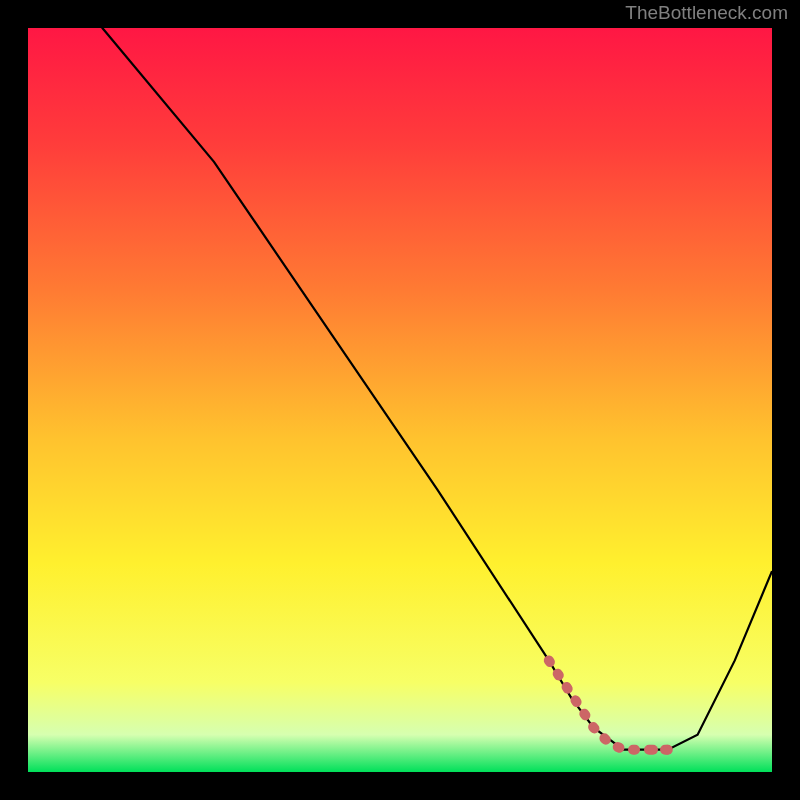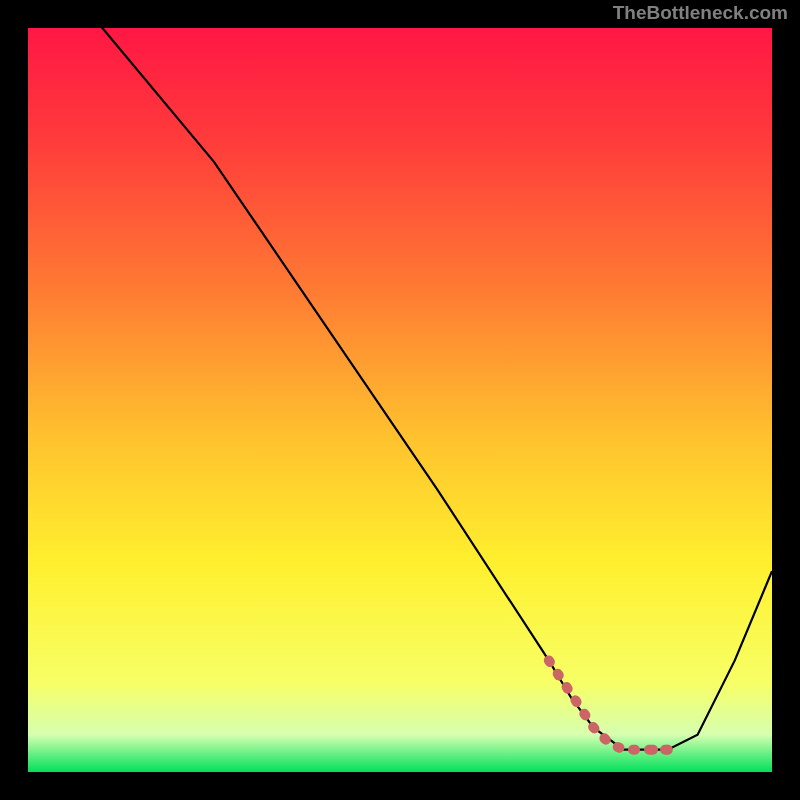--- a/index.html
+++ b/index.html
@@ -10,21 +10,21 @@
     background: #000;
     font-family: Arial, sans-serif;
     position: relative;
   }
   .watermark {
     position: absolute;
     top: 2px;
     right: 12px;
     color: #808080;
     font-size: 19px;
-    font-weight: bold;
+    font-weight: normal;
     z-index: 10;
   }
   .plot-area {
     position: absolute;
     left: 28px;
     top: 28px;
     width: 744px;
     height: 744px;
   }
   .plot-svg {

